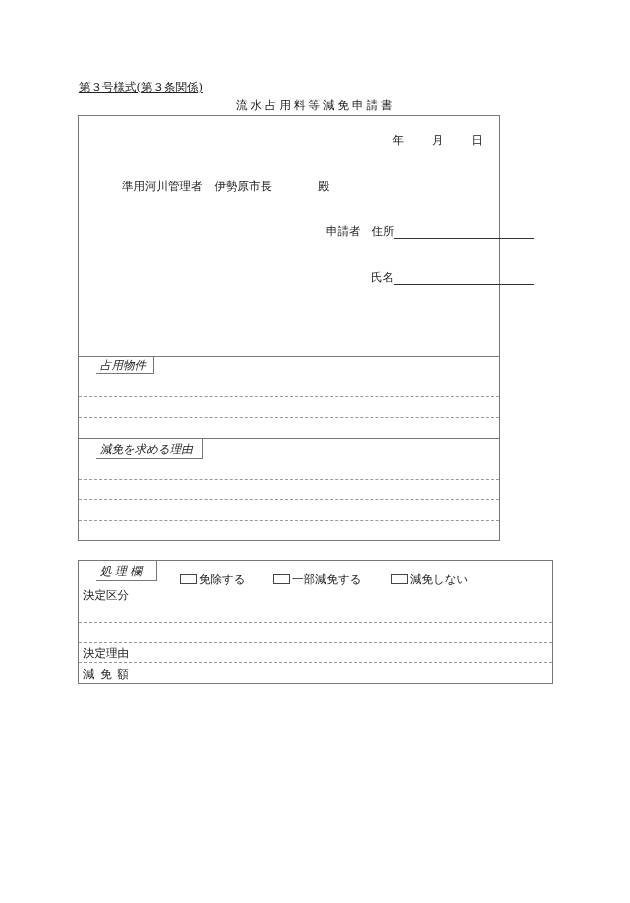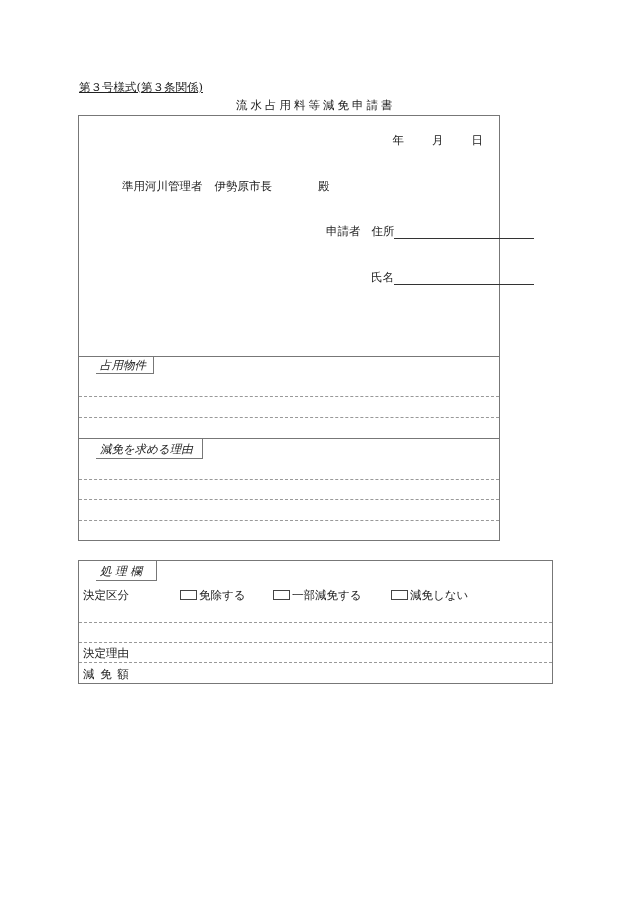--- a/index.html
+++ b/index.html
@@ -33,21 +33,21 @@
   .hline { position: absolute; left: 0; right: 0; border-top: 1px solid #777; }
   .dline { position: absolute; left: 0; right: 0; border-top: 1px dashed #999; }
 
   .label-box { position: absolute; left: 17px; border-right: 1px solid #777; border-bottom: 1px solid #777; padding: 1px 4px; height: 17px; box-sizing: border-box; line-height: 15px; font-style: italic; }
 
   .reason-text { left: 111px; top: 326px; }
   .blank-dots { display: inline-block; width: 30px; border-bottom: 1px dotted #666; height: 11px; vertical-align: bottom; }
 
   .chk { display: inline-block; width: 15px; height: 8px; border: 1px solid #444; vertical-align: middle; margin-right: 2px; position: relative; top: -1px; }
   .dec-row { left: 4px; top: 27px; }
-  .opt { position: absolute; top: 27px; }
+  .opt { position: absolute; top: 11px; }
 </style>
 </head>
 <body>
 
 <div class="abs form-no">第３号様式(第３条関係)</div>
 <div class="abs title">流水占用料等減免申請書</div>
 
 <div class="box box1">
   <div class="abs date">
     <span>年</span><span class="gap"></span><span>月</span><span class="gap"></span><span>日</span>

